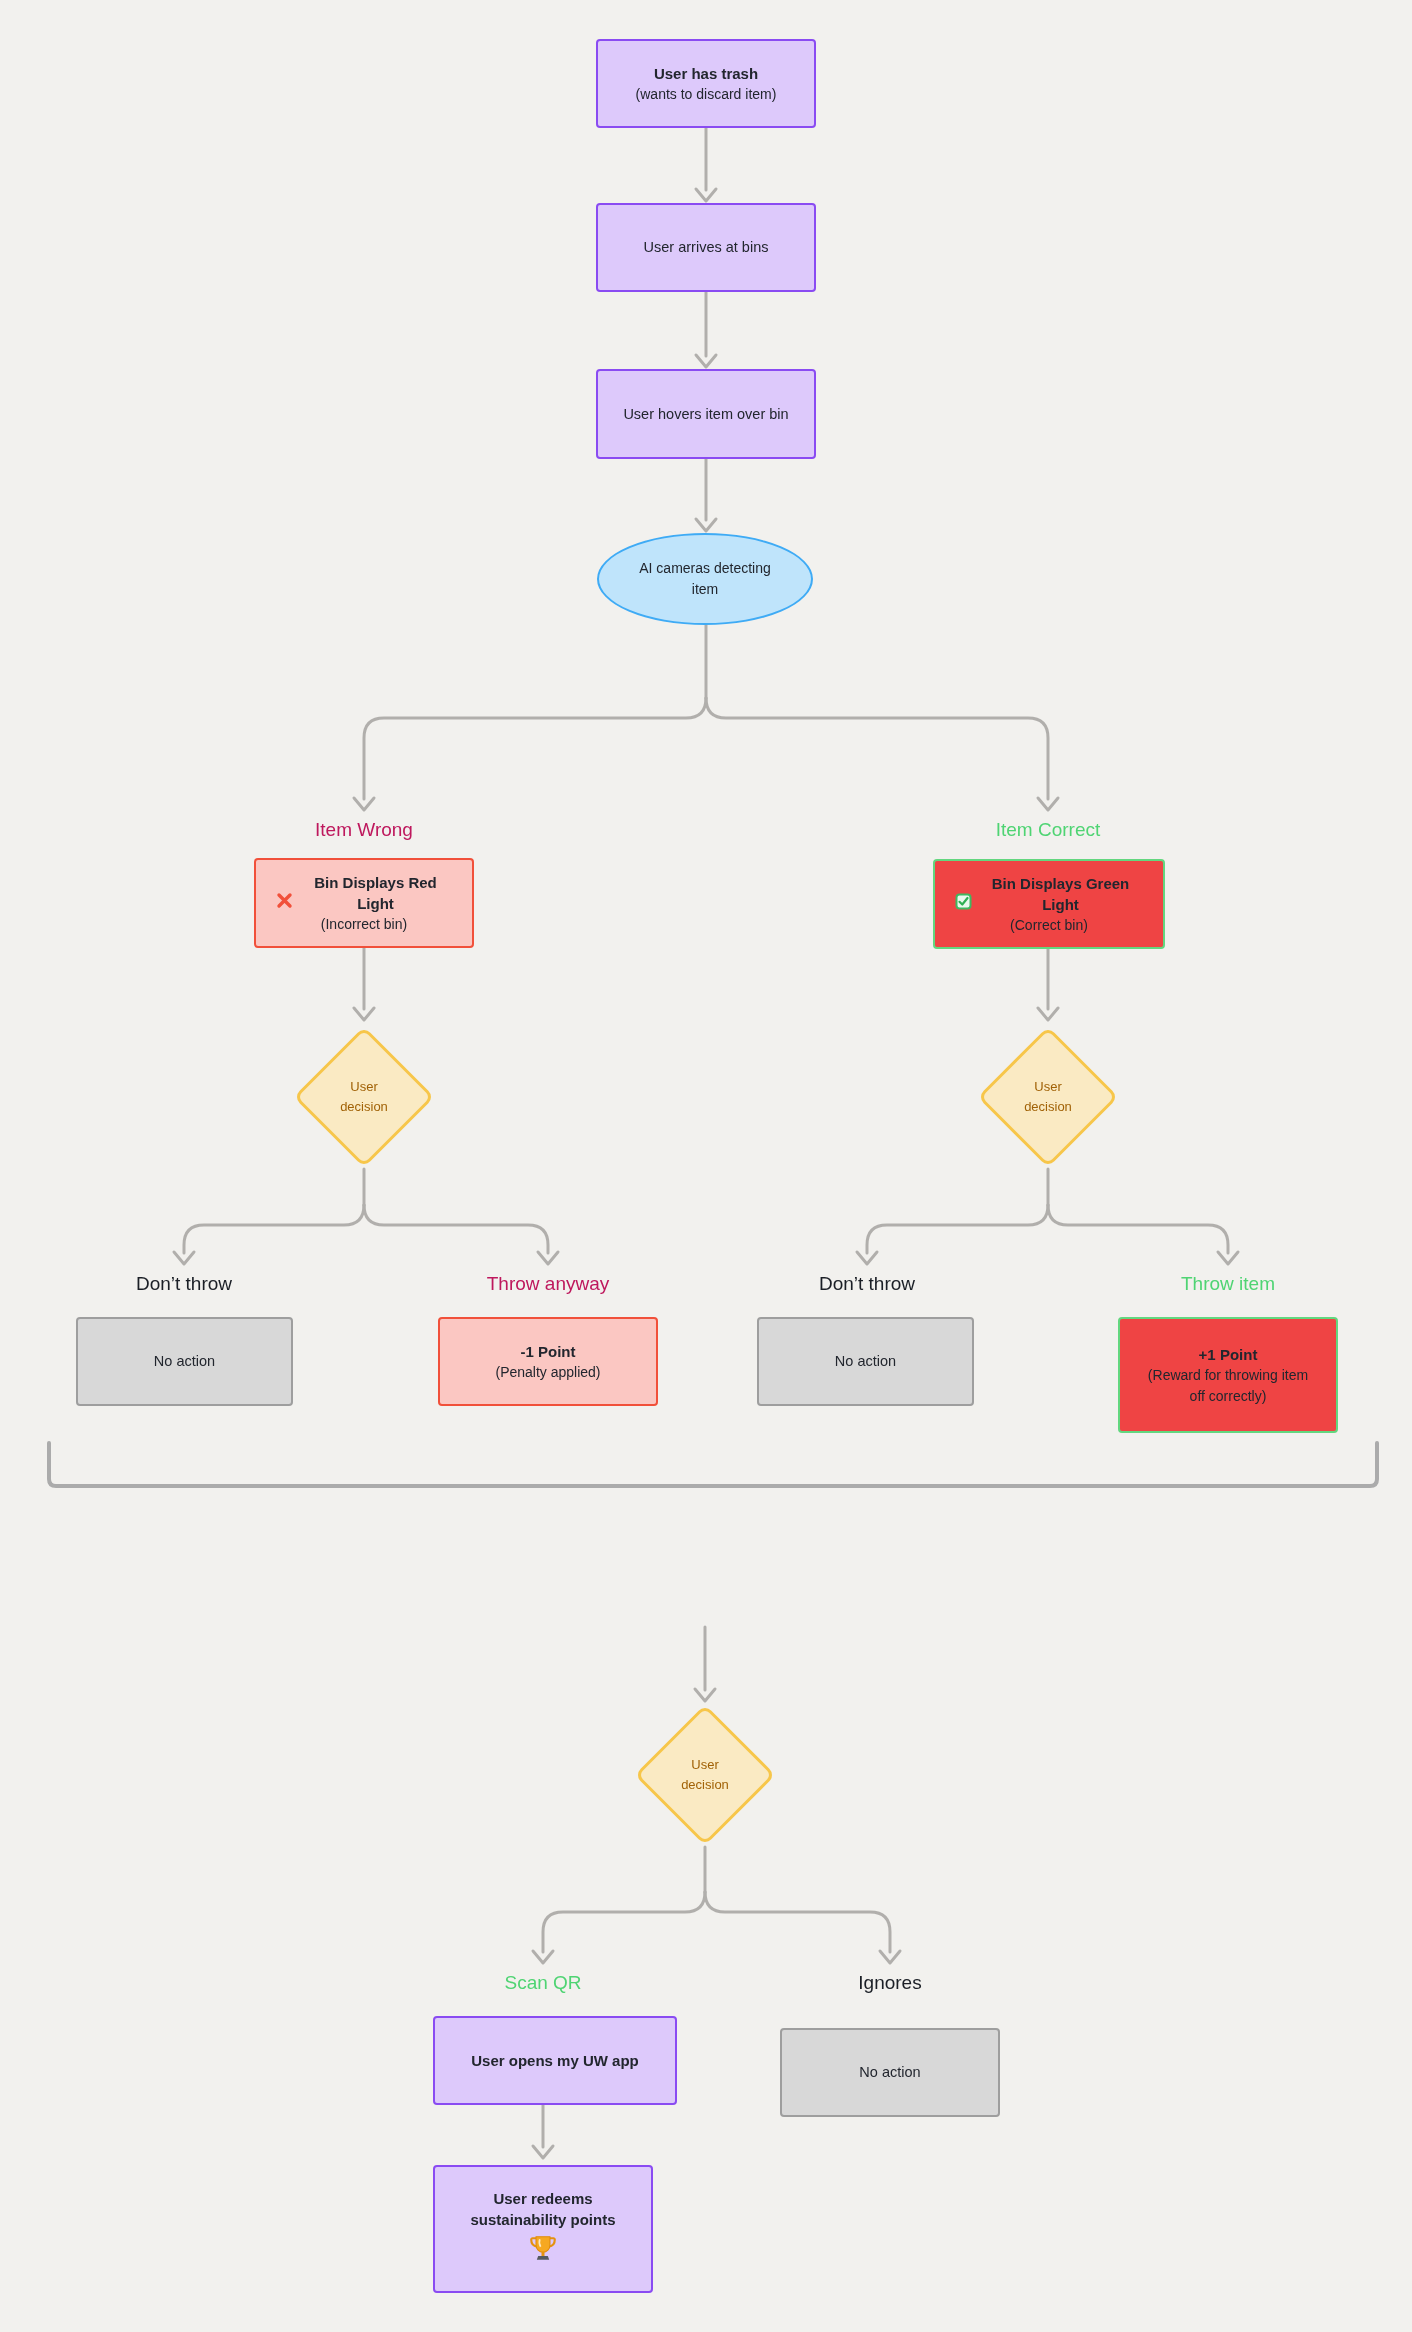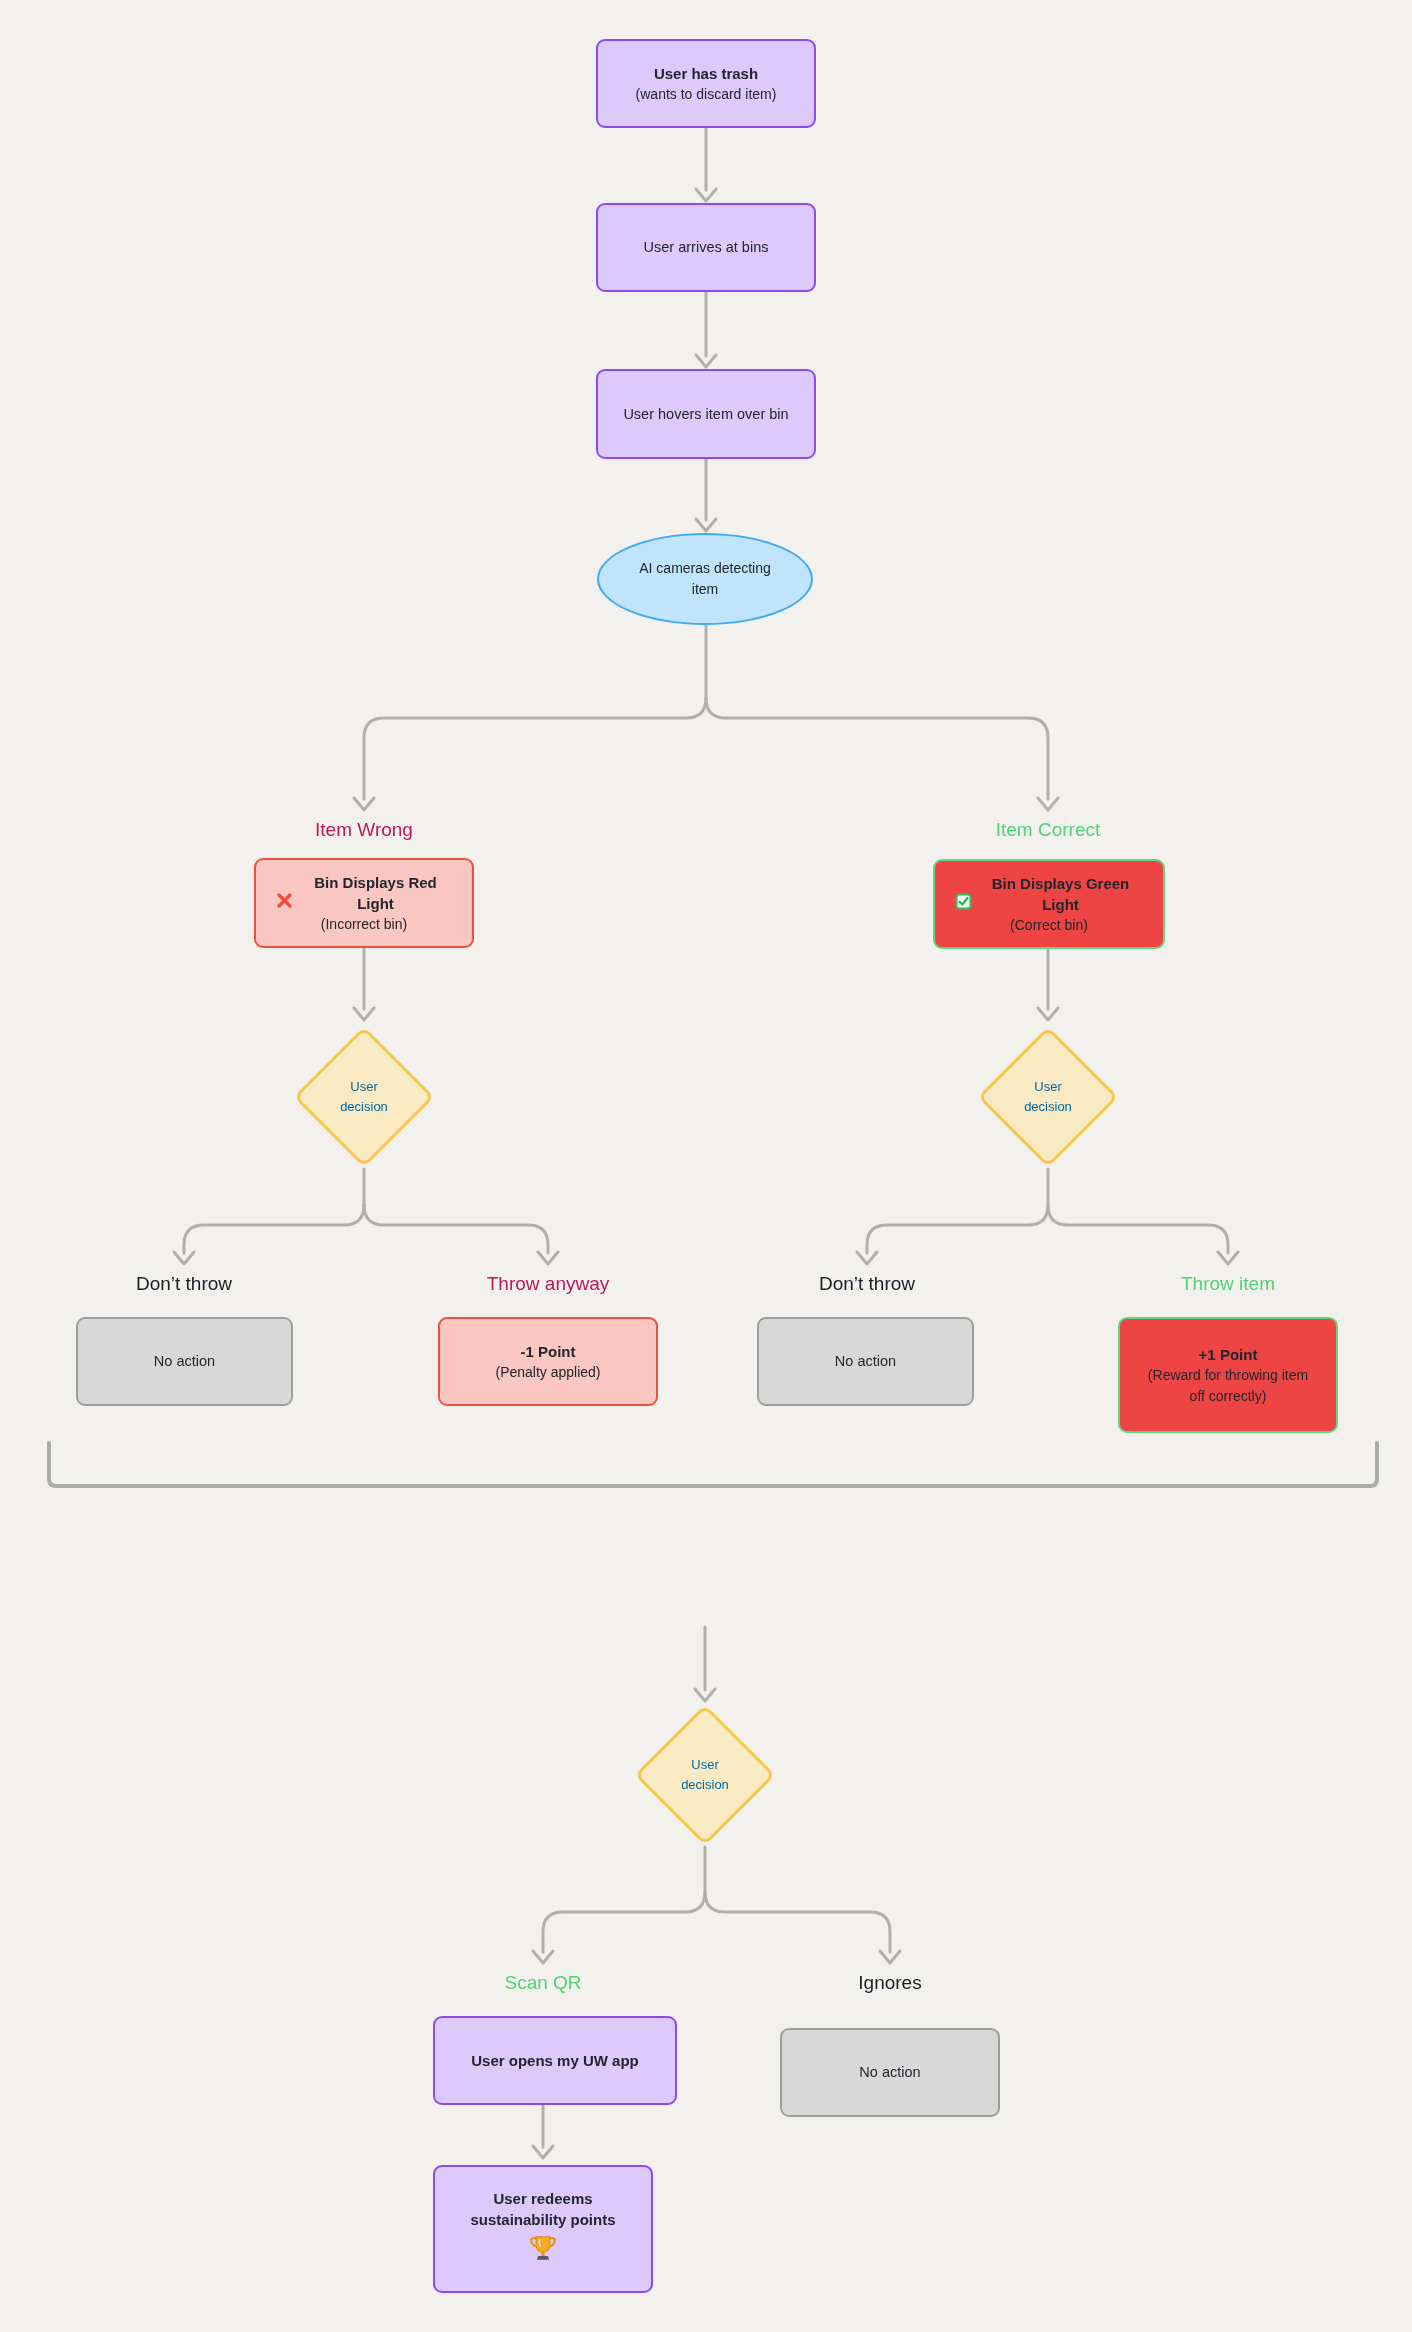--- a/index.html
+++ b/index.html
@@ -6,39 +6,39 @@
   .canvas{
     position:relative;width:1412px;height:2332px;margin:0 auto;
     background:#f2f1ee;overflow:hidden;
     font-family:"Liberation Sans","DejaVu Sans",sans-serif;
     color:#22262e;
   }
   svg.wires{position:absolute;left:0;top:0;pointer-events:none;}
   .node{
     position:absolute;box-sizing:border-box;
     display:flex;flex-direction:column;align-items:center;justify-content:center;
-    text-align:center;border-radius:9px;border:2.5px solid transparent;
+    text-align:center;border-radius:4px;border:2.5px solid transparent;
     font-size:14.5px;line-height:21px;padding:6px 20px;
   }
   .purple{background:#ddc9fb;border-color:#8a4bf2;}
   .redbox{background:#fbc7c2;border-color:#f1503a;}
   .greenbox{background:#ef4444;border-color:#63d77f;}
   .graybox{background:#d8d8d8;border-color:#9e9e9e;}
   .ellipse{border-radius:50%;background:#bfe4fb;border-color:#3fabf5;font-size:14px;}
   .t-bold{font-weight:bold;font-size:15px;}
   .sub{font-size:14px;}
   .icon-row{display:flex;align-items:flex-end;gap:6px;font-weight:bold;font-size:15px;}
   .diamond-wrap{position:absolute;width:142px;height:142px;}
   .diamond-shape{
     position:absolute;inset:21px;transform:rotate(45deg);
     background:#faeac3;border:3px solid #f7c64a;border-radius:9px;
   }
   .diamond-text{
     position:absolute;inset:0;display:flex;align-items:center;justify-content:center;
-    text-align:center;font-size:13px;line-height:20px;color:#0369a1;
+    text-align:center;font-size:13px;line-height:20px;color:#a16207;
   }
   .diamond-text span{width:70px;}
   .blabel{
     position:absolute;width:200px;text-align:center;
     font-size:19px;line-height:24px;color:#1b1f26;
   }
   .lab-red{color:#be185d;}
   .lab-green{color:#4fd473;}
   .trophy{margin-top:4px;}
 </style>

